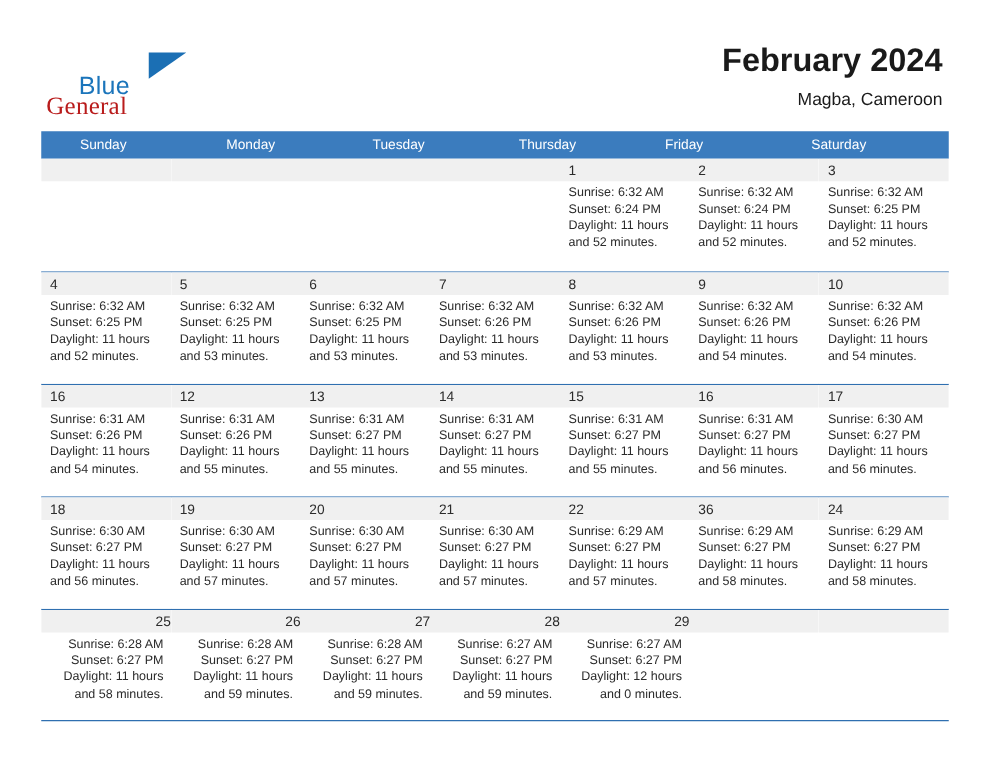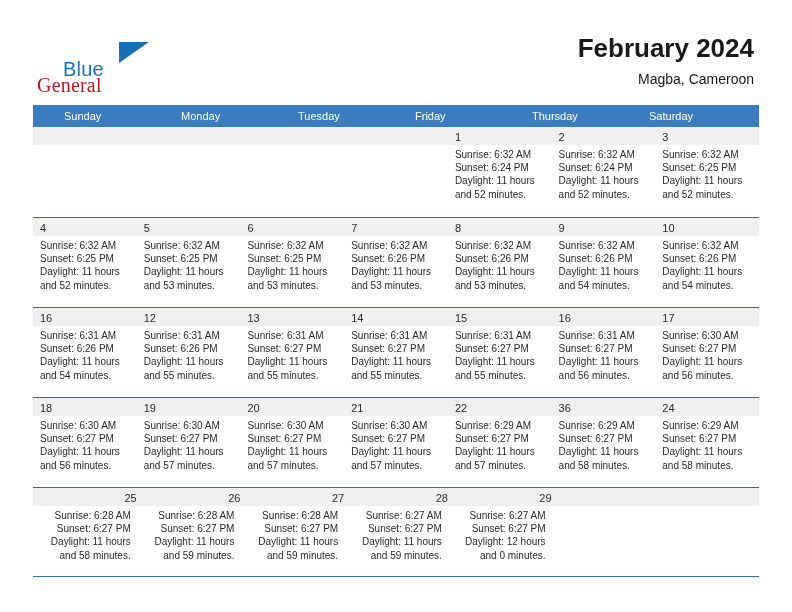--- a/index.html
+++ b/index.html
@@ -162,22 +162,22 @@
     <div class="cal-title">February 2024</div>
     <div class="cal-subtitle">Magba, Cameroon</div>
   </div>
 </div>
 
 <div class="calendar">
   <div class="weekday-row">
       <div class="weekday">Sunday</div>
       <div class="weekday">Monday</div>
       <div class="weekday">Tuesday</div>
+      <div class="weekday">Thursday</div>
       <div class="weekday">Friday</div>
-      <div class="weekday">Thursday</div>
       <div class="weekday">Saturday</div>
     </div>
   <div class="weeks">
       <div class="week-row">
         <div class="day-cell empty">
           <div class="day-head"><span class="day-num"></span></div>
           <div class="day-body"></div>
         </div>
         <div class="day-cell empty">
           <div class="day-head"><span class="day-num"></span></div>

